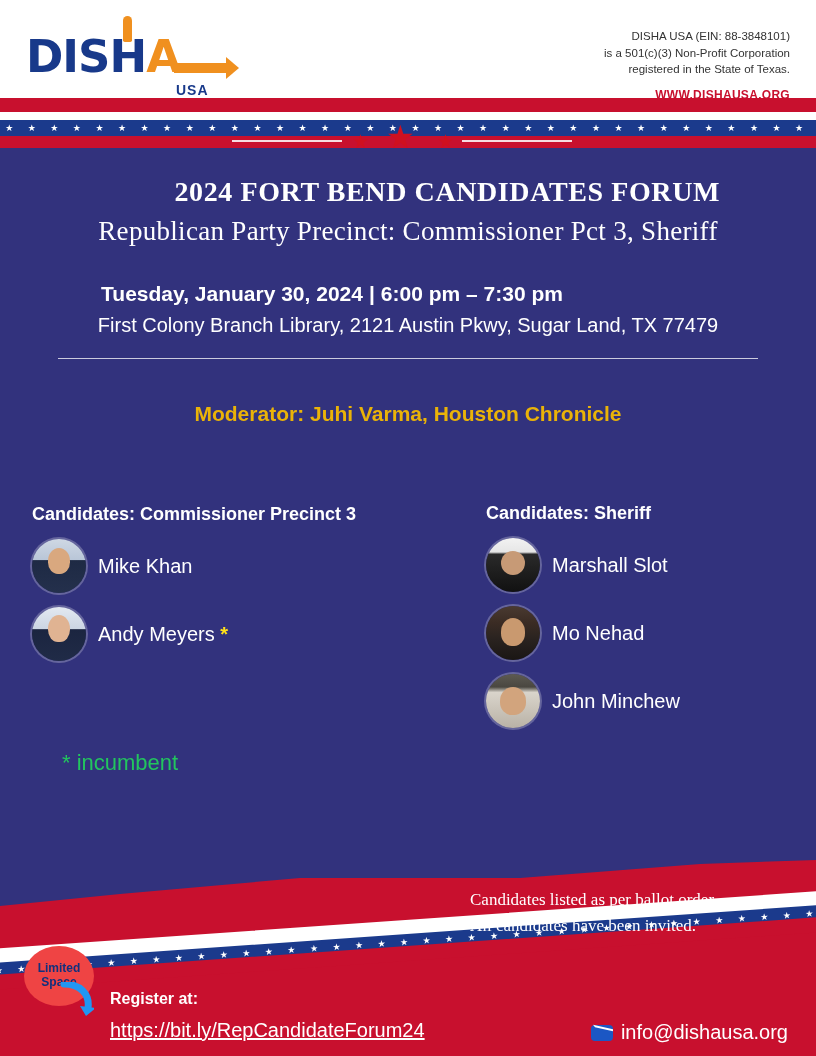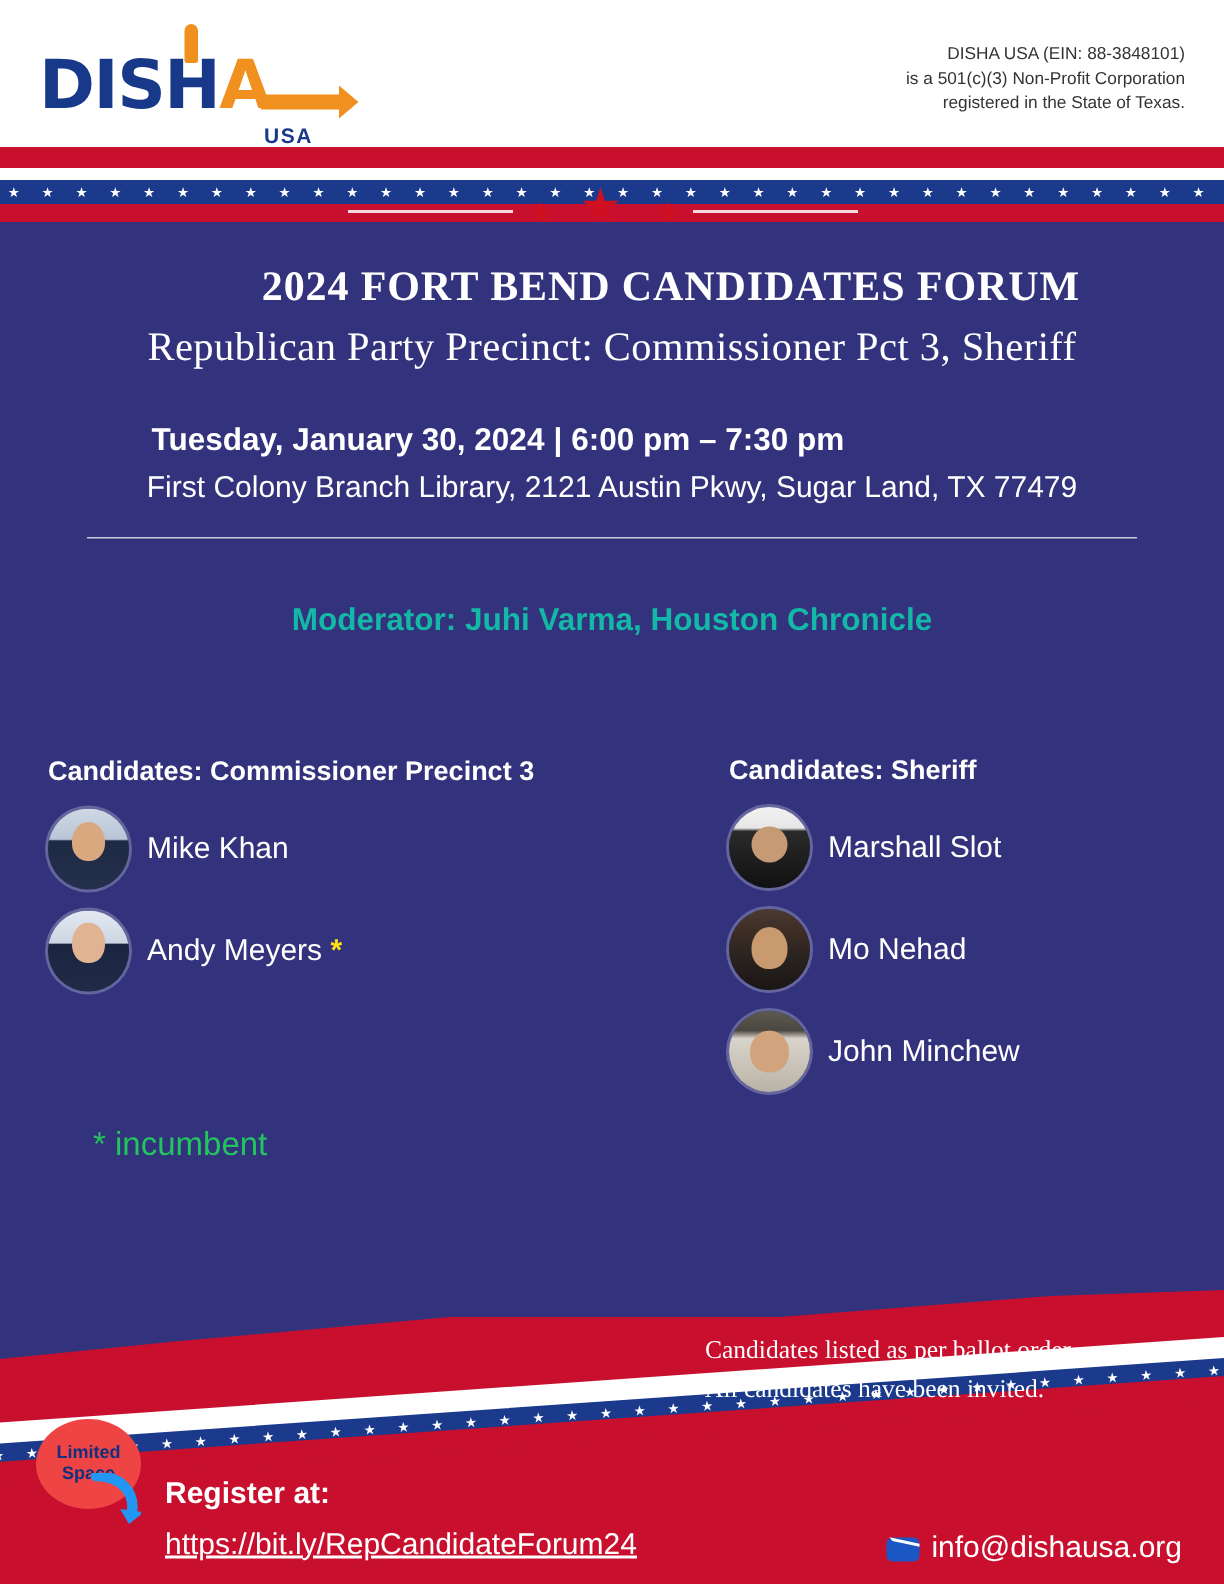--- a/index.html
+++ b/index.html
@@ -56,21 +56,21 @@
      font-family:"Liberation Serif", serif;font-weight:bold;font-size:28px;color:#ffffff;letter-spacing:.6px;}
   .subtitle{position:absolute;top:216px;left:0;width:816px;text-align:center;
      font-family:"Liberation Serif", serif;font-size:27px;color:#ffffff;letter-spacing:.3px;}
 
   .datetime{position:absolute;top:282px;left:0;width:664px;text-align:center;font-size:21px;font-weight:bold;color:#ffffff;}
   .datetime .sep{font-weight:bold;padding:0 6px;}
   .venue{position:absolute;top:314px;left:0;width:816px;text-align:center;font-size:20px;color:#ffffff;}
 
   .mid-rule{position:absolute;top:358px;left:58px;width:700px;height:1px;background:rgba(255,255,255,.75);}
 
-  .moderator{position:absolute;top:402px;left:0;width:816px;text-align:center;font-size:21px;font-weight:bold;color:#14b8a6;}
+  .moderator{position:absolute;top:402px;left:0;width:816px;text-align:center;font-size:21px;font-weight:bold;color:#eab308;}
 
   
   .col{position:absolute;}
   .col-head{font-size:18px;font-weight:bold;color:#ffffff;}
   .col-left{top:504px;left:32px;width:400px;}
   .col-right{top:503px;left:486px;width:320px;}
   .cand{display:flex;align-items:center;margin-top:14px;}
   .cand .photo{width:54px;height:54px;border-radius:50%;overflow:hidden;flex:0 0 54px;
       box-shadow:0 0 0 2px rgba(255,255,255,.25);position:relative;}
   .cand .name{margin-left:12px;font-size:20px;color:#ffffff;}
@@ -91,21 +91,21 @@
   .p5:after{content:"";position:absolute;left:14px;top:13px;width:26px;height:28px;border-radius:50% 50% 45% 45%;background:#d2a47d;}
 
   
   .bottom-red{position:absolute;left:0;bottom:0;width:816px;height:196px;background:#c8102e;
      clip-path:polygon(0 46px, 120px 34px, 300px 18px, 520px 18px, 700px 4px, 816px 0, 816px 196px, 0 196px);}
   .bottom-swoosh{position:absolute;left:-30px;bottom:96px;width:900px;height:70px;transform:rotate(-4deg);}
   .bs{position:absolute;left:0;width:900px;height:15px;border-radius:8px;}
 
   .ballot-note{position:absolute;left:470px;bottom:118px;width:330px;font-size:17px;color:#ffffff;line-height:1.5;font-family:Liberation Serif, serif;}
 
-  .register{position:absolute;left:110px;bottom:48px;color:#ffffff;font-size:20px;font-weight:bold;}
+  .register{position:absolute;left:110px;bottom:48px;color:#ffffff;font-size:16px;font-weight:bold;}
   .reg-link{position:absolute;left:110px;bottom:14px;color:#ffffff;font-size:20px;text-decoration:underline;}
 
   .badge{position:absolute;left:24px;bottom:48px;width:72px;height:62px;}
   .badge-circle{position:absolute;left:0;top:0;width:70px;height:60px;border-radius:50%;background:#ef4444;
       display:flex;align-items:center;justify-content:center;text-align:center;
       font-size:12px;font-weight:bold;color:#12307d;line-height:1.15;}
   .badge-arrow{position:absolute;left:36px;top:36px;width:34px;height:34px;}
 
   .email{position:absolute;right:28px;bottom:12px;color:#ffffff;font-size:20px;display:flex;align-items:center;}
   .mail-icon{width:22px;height:16px;background:#1b57c4;border-radius:4px;margin-right:8px;position:relative;display:inline-block;}
@@ -127,20 +127,21 @@
     <span class="logo-word"><span>DIS</span><span>H</span><span class="orange">A</span></span>
     <span class="logo-flame"></span>
     <span class="logo-arrow"></span>
     <span class="logo-usa">USA</span>
   </div>
 
   <div class="org-info">
     <div>DISHA USA (EIN: 88-3848101)</div>
     <div>is a 501(c)(3) Non-Profit Corporation</div>
     <div>registered in the State of Texas.</div>
+    <div class="org-url">WWW.DISHAUSA.ORG</div>
   </div>
 
   <div class="swoosh">
     <div class="band red-band" style="top:0;"></div>
     <div class="band white-band" style="top:14px;height:10px;"></div>
     <div class="band stars-band" style="top:22px;">★ ★ ★ ★ ★ ★ ★ ★ ★ ★ ★ ★ ★ ★ ★ ★ ★ ★ ★ ★ ★ ★ ★ ★ ★ ★ ★ ★ ★ ★ ★ ★ ★ ★ ★ ★ ★ ★ ★ ★ ★ ★ ★ ★ ★ ★ ★ ★ ★ ★ ★ ★ ★ ★ ★ ★ ★ ★ ★ ★</div>
   </div>
 
   <div class="hdr-rule left"></div>
   <div class="hdr-rule right"></div>

